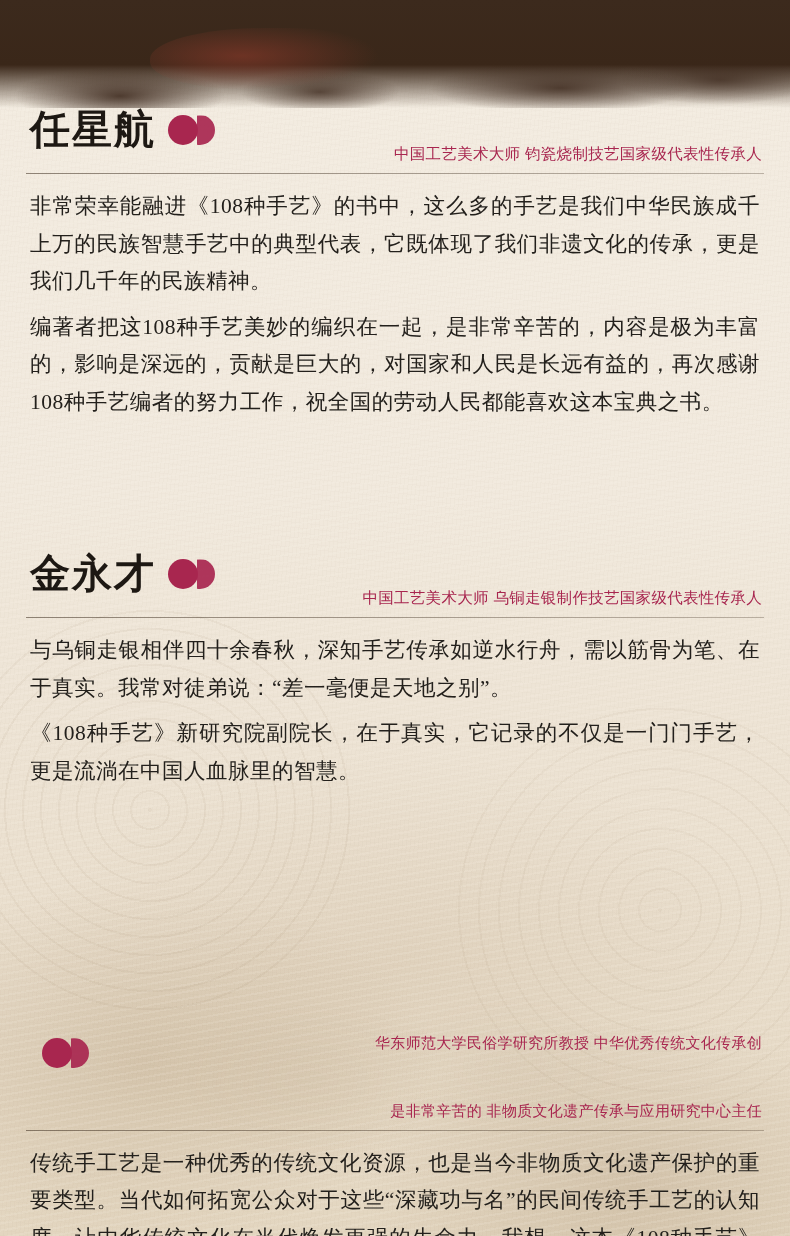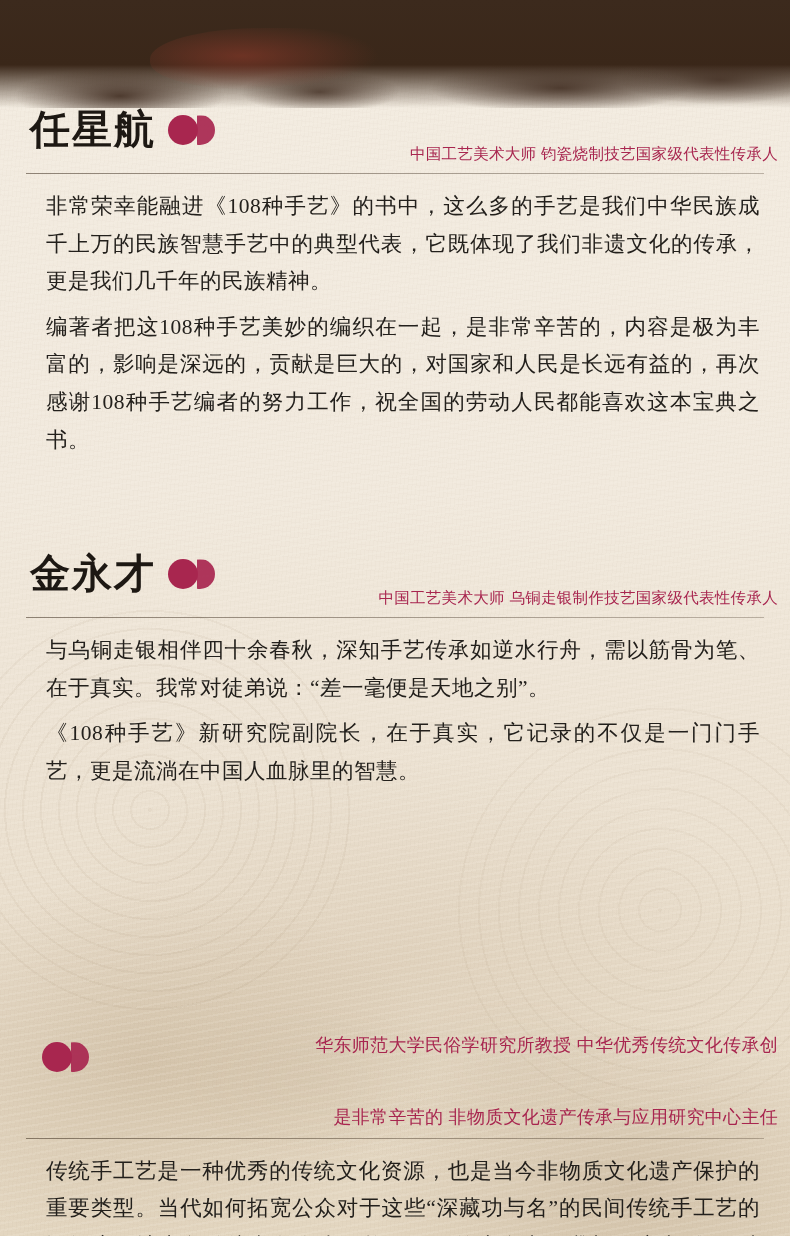--- a/index.html
+++ b/index.html
@@ -93,21 +93,21 @@
     left: 0;
     width: 790px;
   }
   .sec1 { top: 96px; }
   .sec2 { top: 540px; }
   .sec3 { top: 985px; }
 
   .name-row {
     display: flex;
     align-items: center;
-    padding: 0 12px 0 30px;
+    padding: 0 28px 0 30px;
     min-height: 54px;
   }
   .name {
     font-family: "Liberation Serif", "DejaVu Serif", serif;
     font-weight: bold;
     font-size: 40px;
     letter-spacing: 2px;
     color: #1d1813;
     white-space: nowrap;
     line-height: 1.05;
@@ -138,30 +138,30 @@
     flex: 1;
     color: #a8264f;
     font-family: "Liberation Sans", "DejaVu Sans", sans-serif;
     font-size: 15.5px;
     line-height: 1.35;
     text-align: right;
     letter-spacing: 0.3px;
     font-weight: 500;
   }
   .titles .line { display: block; white-space: nowrap; margin-top: 48px; }
-  .sec3 .titles { font-size: 18px; }
+  .sec3 .titles { font-size: 15px; }
 
   .rule {
     margin: 8px 26px 0 26px;
     height: 1px;
     background: linear-gradient(90deg, rgba(60,45,30,0.55), rgba(60,45,30,0.30));
   }
 
   .body {
-    padding: 14px 30px 0 46px;
+    padding: 14px 30px 0 30px;
     font-family: "Liberation Serif", "DejaVu Serif", serif;
     font-size: 21.5px;
     line-height: 1.75;
     color: #23201c;
     letter-spacing: 0.5px;
     text-align: justify;
   }
   .body p {
     margin: 0;
   }

